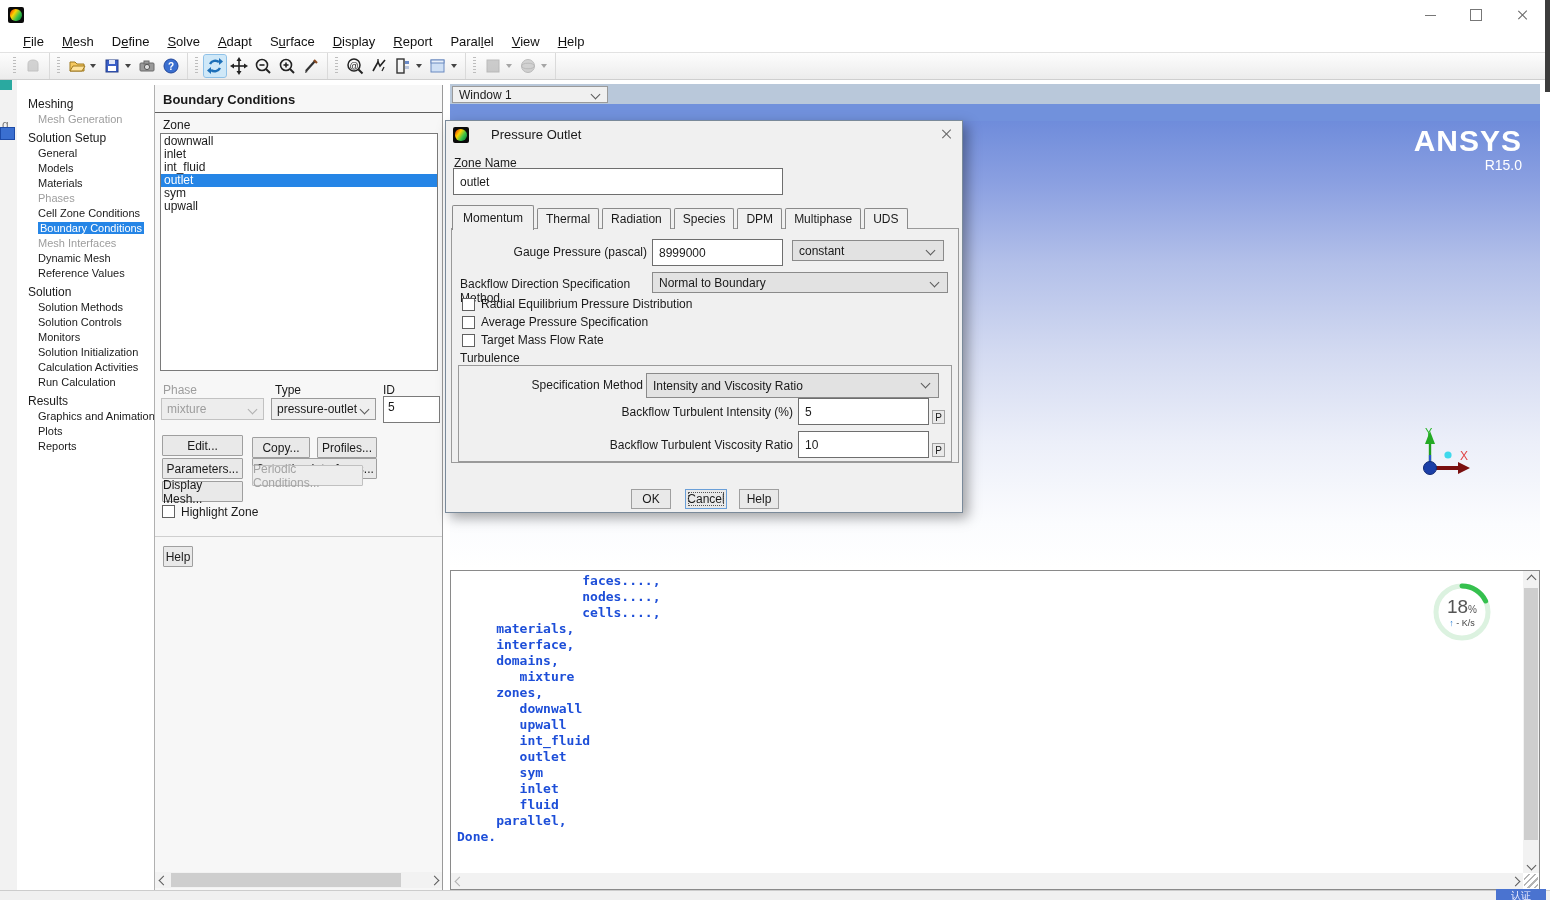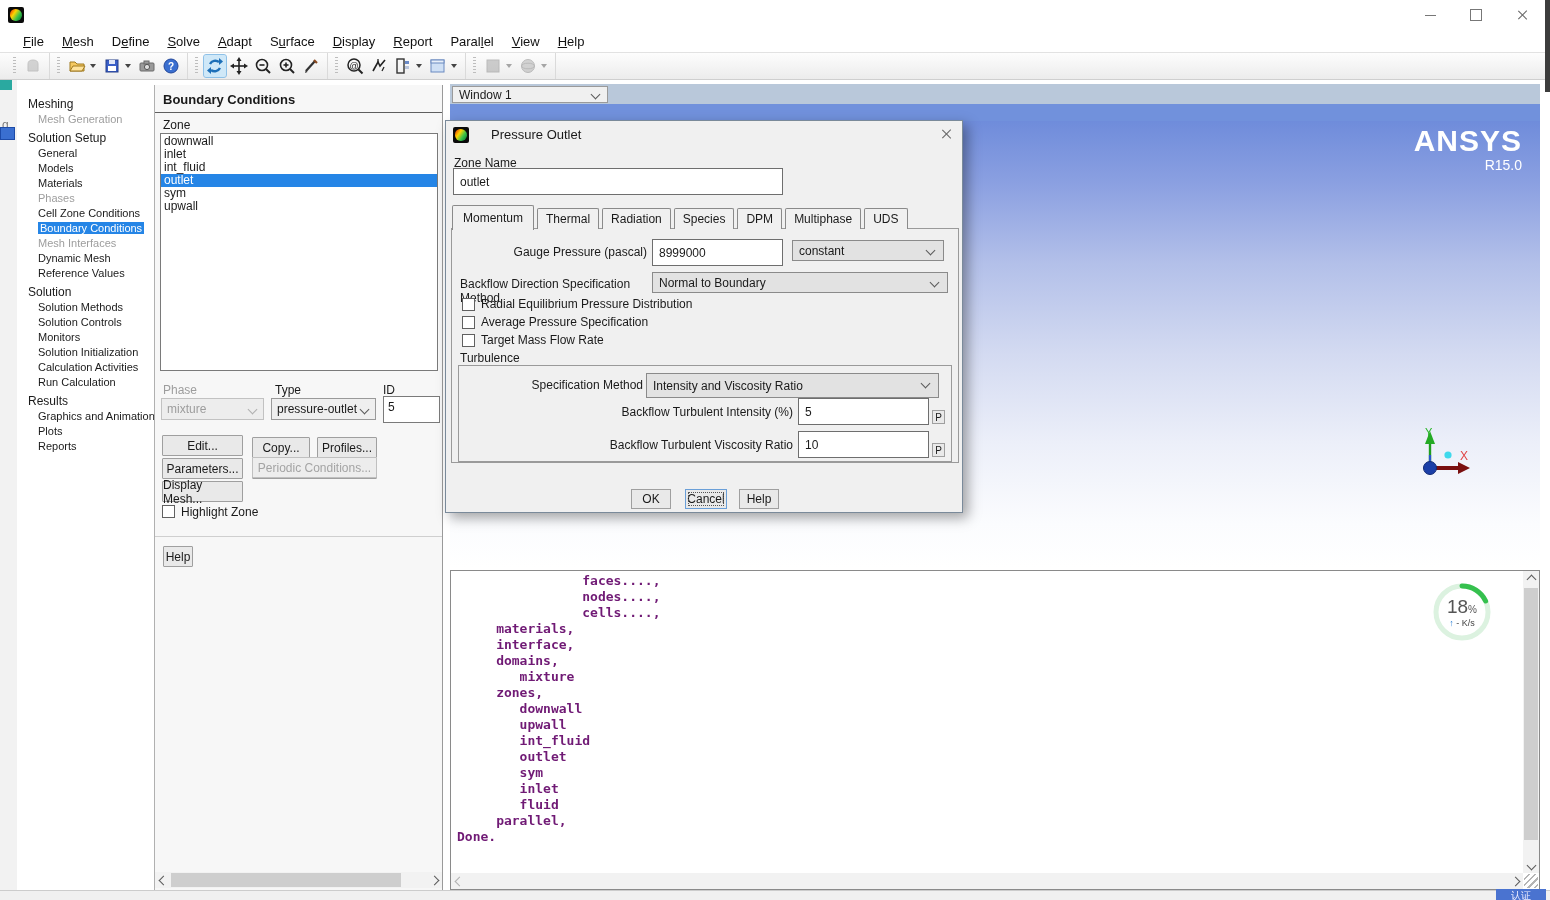--- a/index.html
+++ b/index.html
@@ -89,21 +89,21 @@
   .gtitle{left:450px;top:104px;width:1090px;height:17px;background:#7191dc;}
   .viewport{left:450px;top:121px;width:1090px;height:447px;
      background:linear-gradient(180deg,#6f8cdb 0%,#8ba0e1 14%,#b3c0e9 32%,#d3daf1 52%,#eceff9 72%,#fbfcfe 90%,#ffffff 100%);}
   .ansys-logo{position:absolute;right:18px;top:5px;text-align:right;color:#ffffff;line-height:1;}
   .ansys-logo .l1{font-size:30px;font-weight:bold;letter-spacing:1px;}
   .ansys-logo .l2{font-size:14px;margin-top:2px;}
 
   
   .console{left:450px;top:570px;width:1090px;height:320px;background:#ffffff;border:1px solid #8a8a8a;box-sizing:border-box;}
   .console pre{position:absolute;left:6px;top:2px;margin:0;font-family:"DejaVu Sans Mono",monospace;
-     font-size:13px;font-weight:bold;line-height:16px;color:#701a75;}
+     font-size:13px;font-weight:bold;line-height:16px;color:#1d4ed8;}
   .resize-grip{position:absolute;right:1px;bottom:1px;width:14px;height:14px;
      background-image:repeating-linear-gradient(135deg,transparent 0 3px,#b5b5b5 3px 4.5px);}
 
   
   .progress{left:1432px;top:582px;width:60px;height:60px;z-index:40;}
   .progress svg{position:absolute;left:0;top:0;}
   .progress .pct{position:absolute;left:0;top:14px;width:60px;text-align:center;font-size:19px;color:#555;}
   .progress .pct span{font-size:10px;}
   .progress .spd{position:absolute;left:0;top:36px;width:60px;text-align:center;font-size:9px;color:#444;}
   .progress .spd b{color:#2a7fd4;font-weight:normal;}
@@ -366,21 +366,21 @@
       <span class="chev"></span>
   </div>
   <div class="idbox" style="left:228px;top:311px;width:57px;height:27px">5</div>
 
   <div class="btn" style="left:7px;top:350px;width:81px">Edit...</div>
   <div class="btn" style="left:97px;top:352px;width:58px">Copy...</div>
   <div class="btn" style="left:162px;top:352px;width:60px">Profiles...</div>
   <div class="btn" style="left:7px;top:373px;width:81px">Parameters...</div>
   <div class="btn" style="left:97px;top:373px;width:125px">Operating Interfaces...</div>
   <div class="btn" style="left:7px;top:396px;width:81px">Display Mesh...</div>
-  <div class="btn disabled" style="left:97px;top:372px;width:125px">Periodic Conditions...</div>
+  <div class="btn disabled" style="left:97px;top:380px;width:111px">Periodic Conditions...</div>
 
   <div style="position:absolute;left:7px;top:420px;display:flex;">
     <span class="cb-box"></span>
     <span style="margin-left:6px">Highlight Zone</span>
   </div>
 
   <div class="panel-sep"></div>
   <div class="btn" style="left:8px;top:461px;width:30px">Help</div>
 
   <div class="sb" style="left:0;top:787px;width:287px;height:16px">

